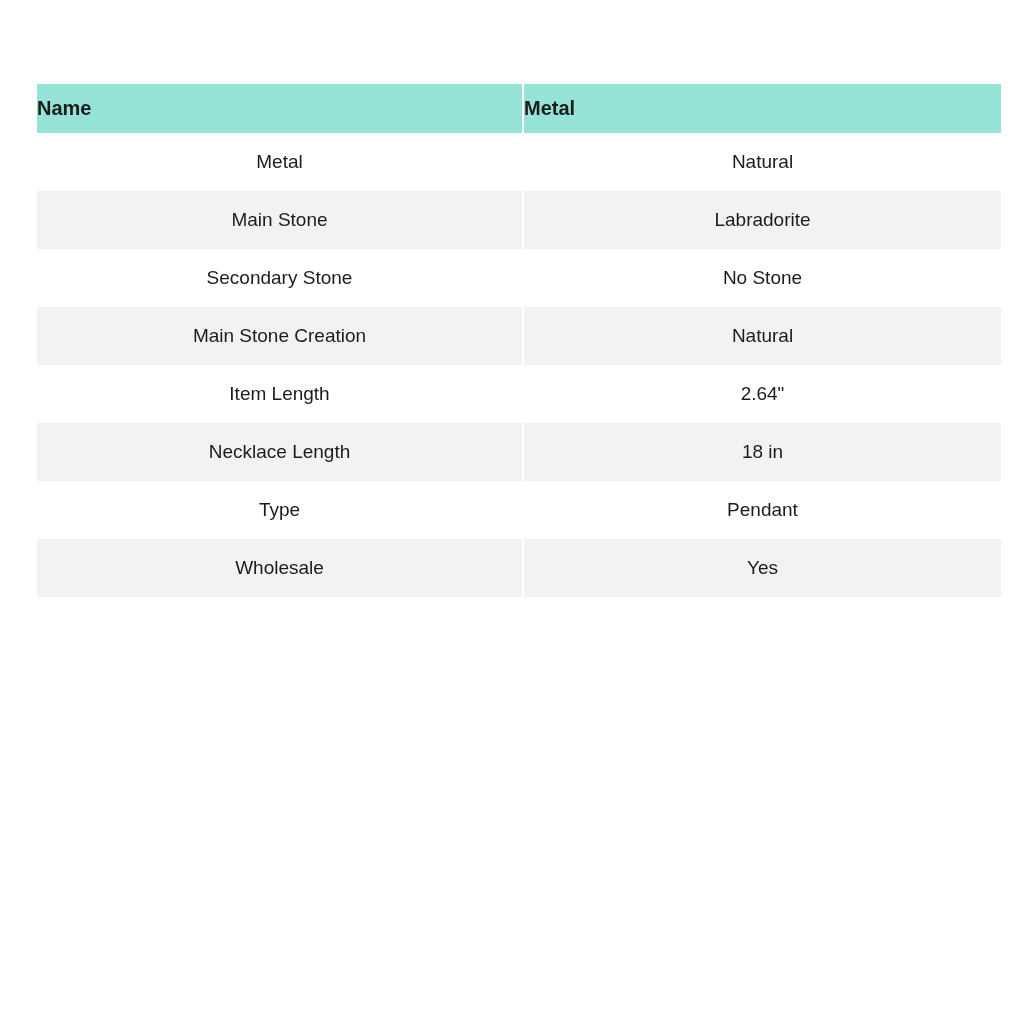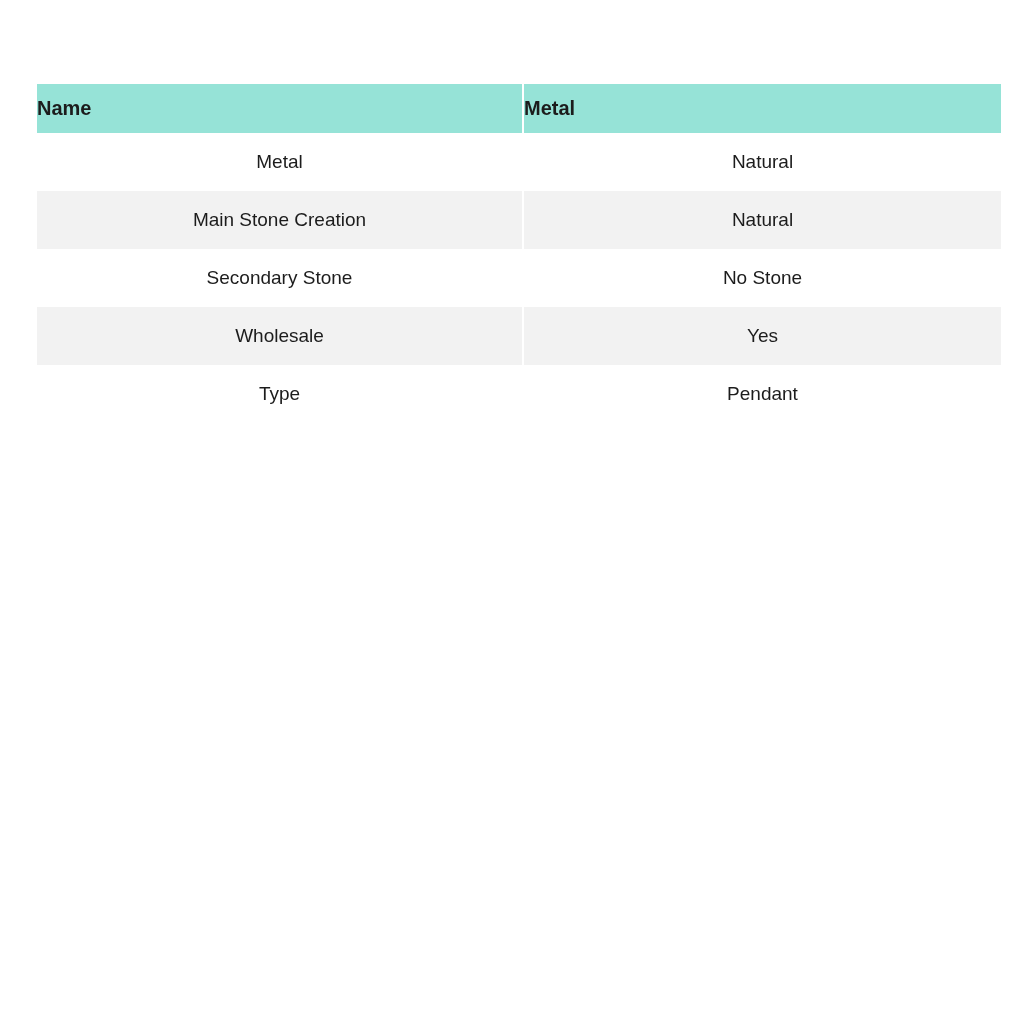--- a/index.html
+++ b/index.html
@@ -75,30 +75,42 @@
         <th class="cell-name">Name</th>
         <th class="cell-value">Metal</th>
       </tr>
     </thead>
     <tbody>
       <tr>
         <td class="cell-name">Metal</td>
         <td class="cell-value">Natural</td>
       </tr>
       <tr>
-        <td class="cell-name">Main Stone Creation</td>
-        <td class="cell-value">Natural</td>
+        <td class="cell-name">Main Stone</td>
+        <td class="cell-value">Labradorite</td>
       </tr>
       <tr>
         <td class="cell-name">Secondary Stone</td>
         <td class="cell-value">No Stone</td>
       </tr>
       <tr>
-        <td class="cell-name">Wholesale</td>
-        <td class="cell-value">Yes</td>
+        <td class="cell-name">Main Stone Creation</td>
+        <td class="cell-value">Natural</td>
+      </tr>
+      <tr>
+        <td class="cell-name">Item Length</td>
+        <td class="cell-value">2.64"</td>
+      </tr>
+      <tr>
+        <td class="cell-name">Necklace Length</td>
+        <td class="cell-value">18 in</td>
       </tr>
       <tr>
         <td class="cell-name">Type</td>
         <td class="cell-value">Pendant</td>
+      </tr>
+      <tr>
+        <td class="cell-name">Wholesale</td>
+        <td class="cell-value">Yes</td>
       </tr>
     </tbody>
   </table>
 </div>
 
 </body></html>

